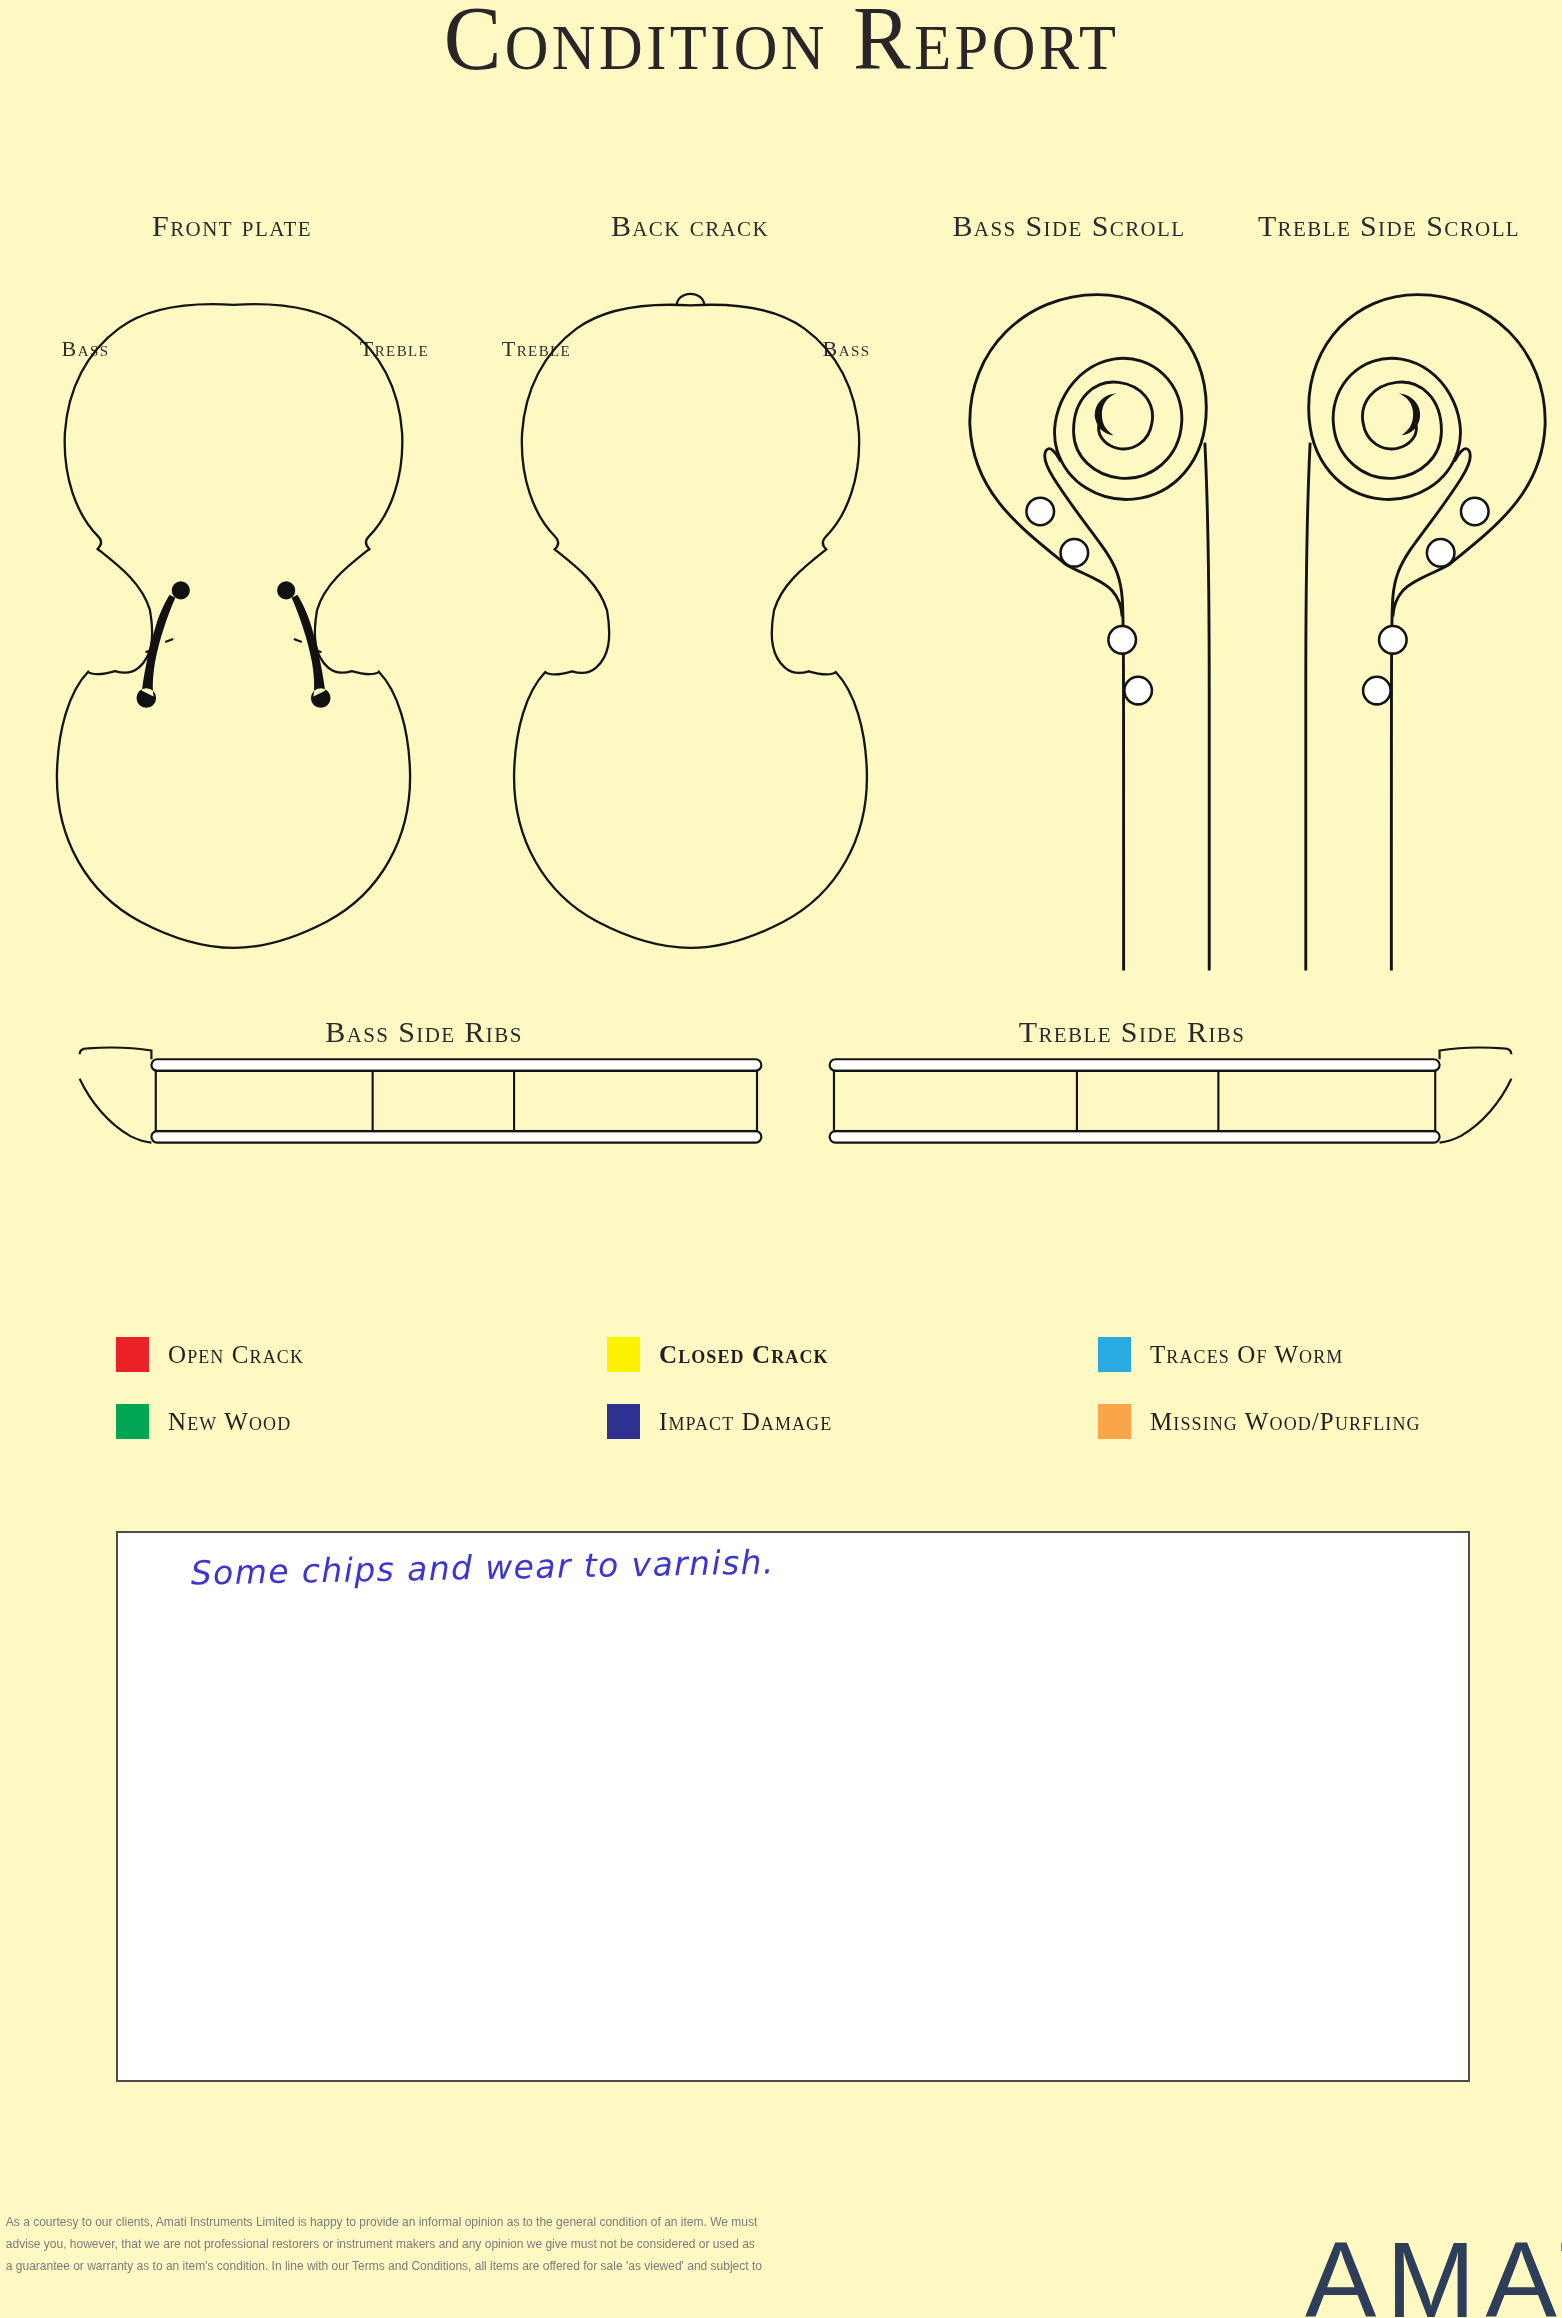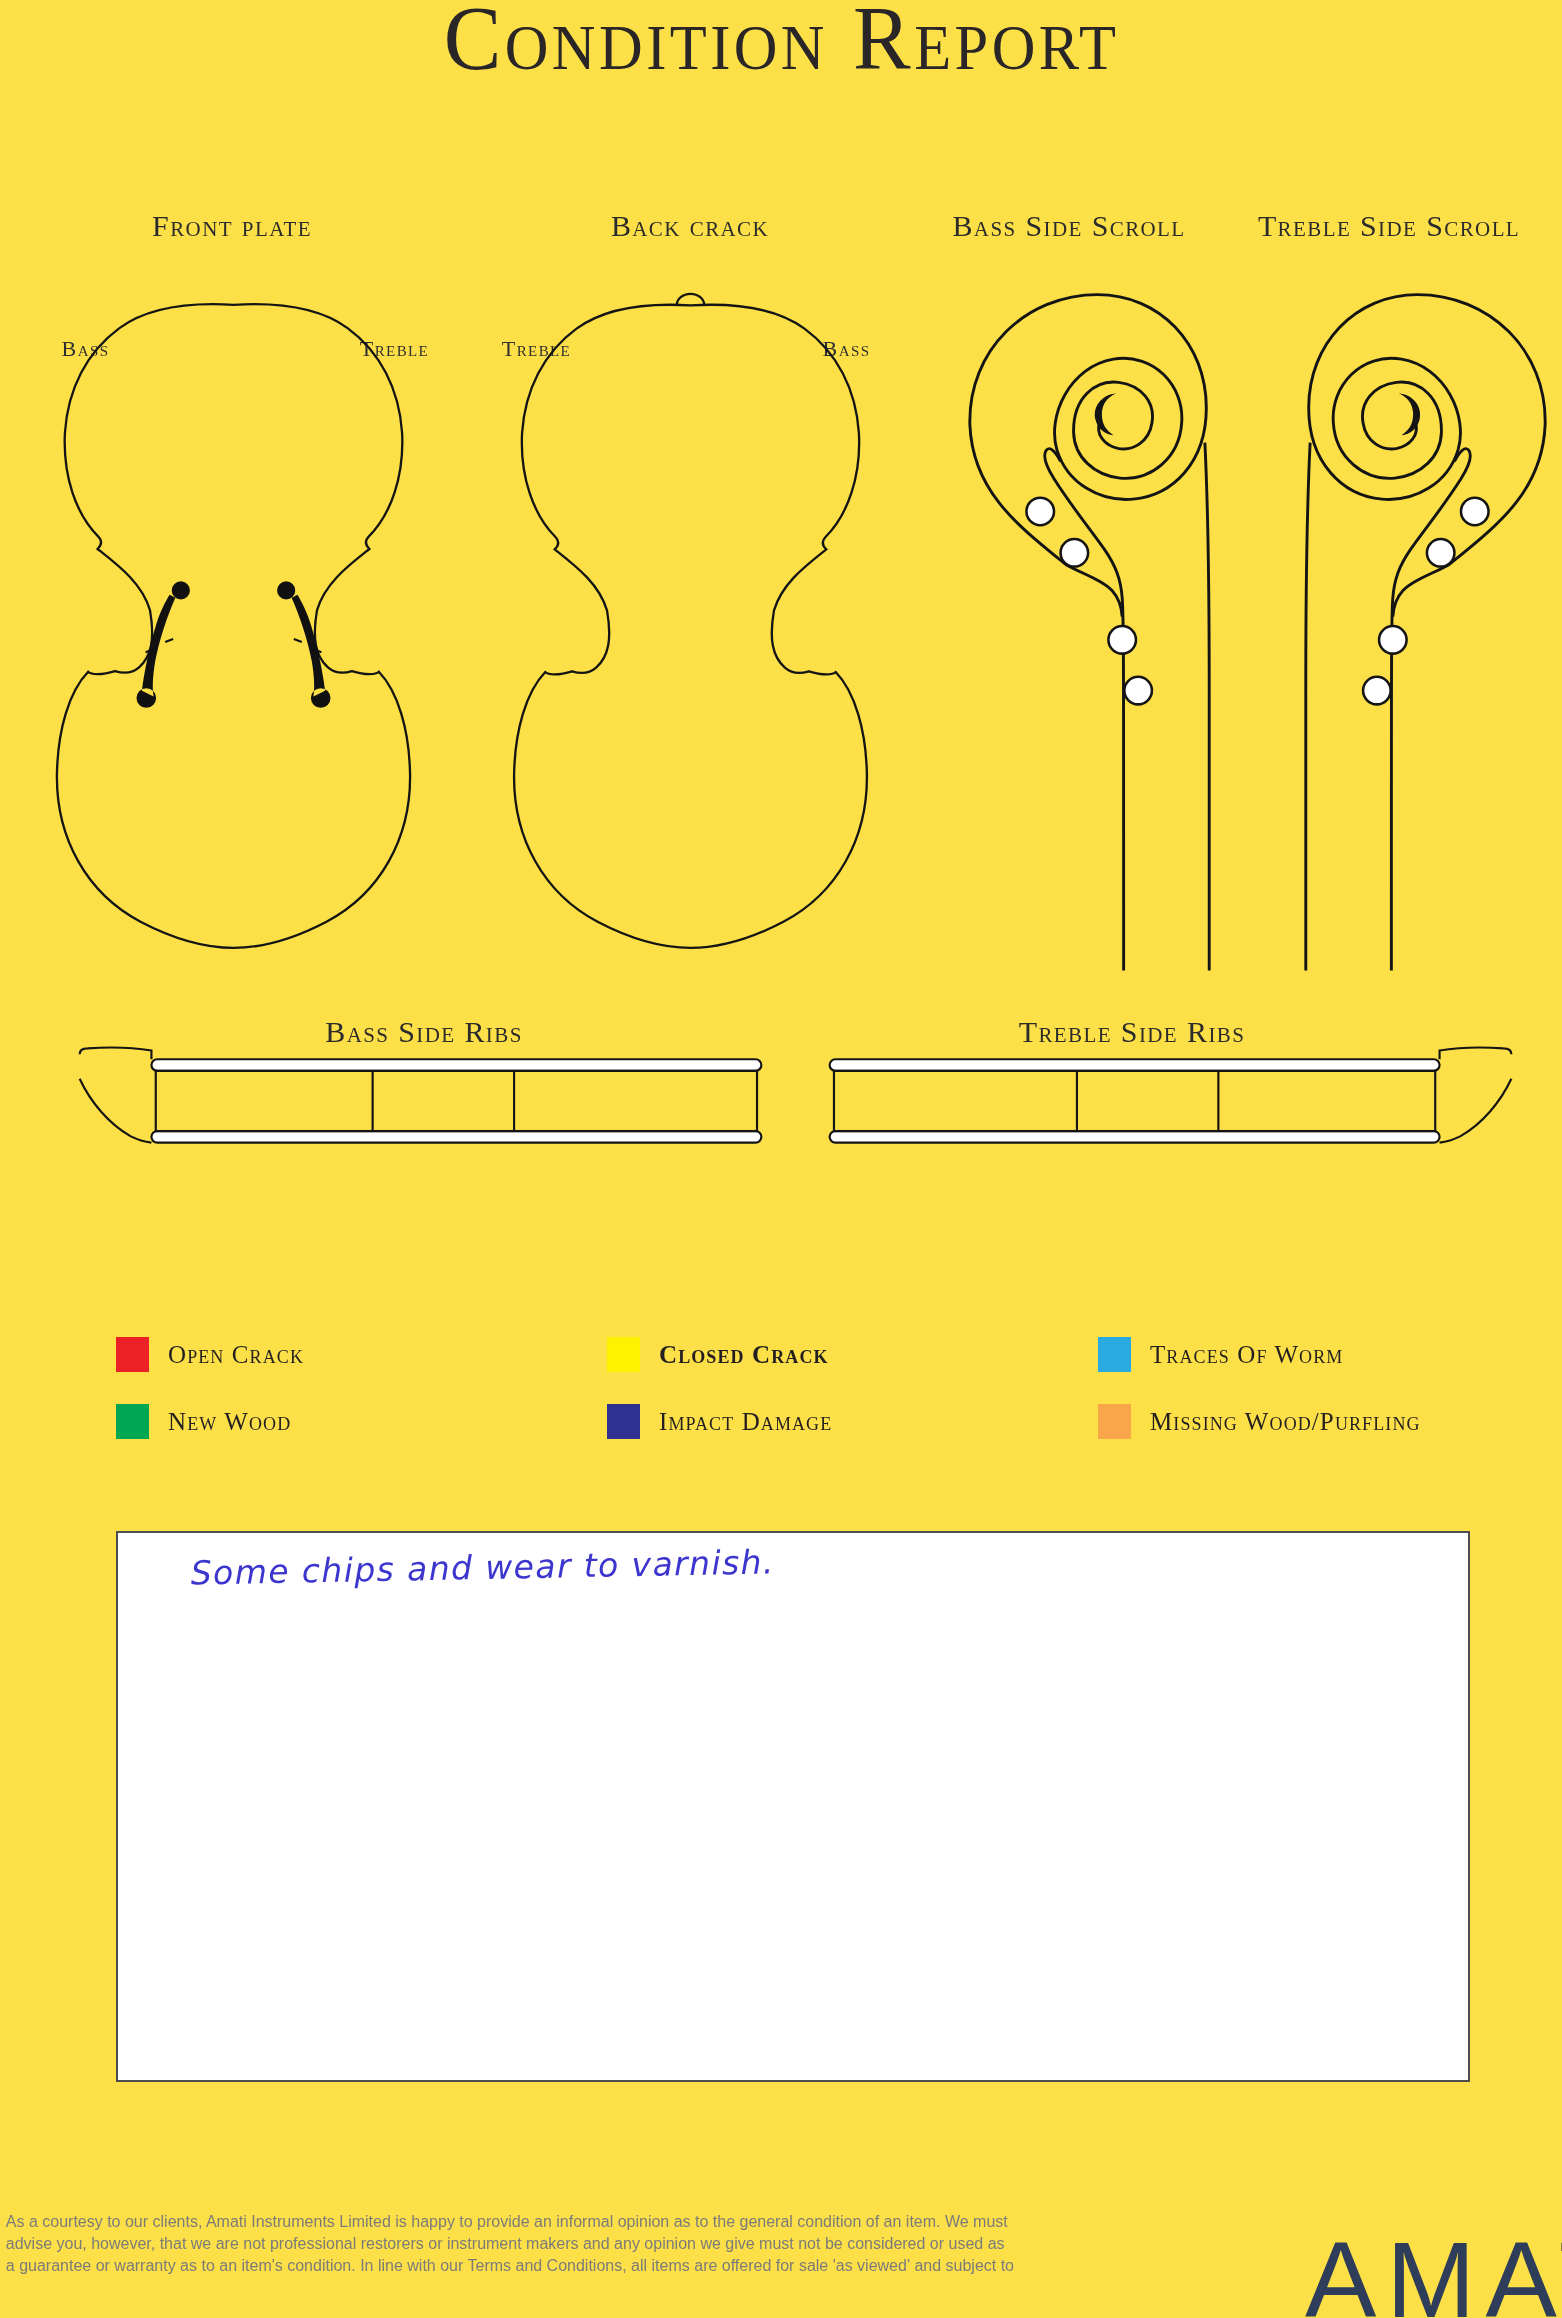--- a/index.html
+++ b/index.html
@@ -1,17 +1,17 @@
 <!DOCTYPE html>
 <html style="font-size:11.6px"><head>
 <meta charset="utf-8">
 <style>
   html,body{margin:0;padding:0;background:#ffffff;}
   #page{
-    position:relative;width:1563px;height:2319px;background:#fde047;
+    position:relative;width:1563px;height:2319px;background:#fef9c3;
     overflow:hidden;font-family:"Liberation Serif",serif;color:#231f20;
   }
   .abs{position:absolute;}
   #title{
     left:0;right:0;top:-13px;text-align:center;
     font-size:90px;font-variant:small-caps;letter-spacing:3.6px;color:#2a2627;
     transform:scaleX(.96);transform-origin:center;white-space:nowrap;
   }
   .section-heading{
     font-size:30px;font-variant:small-caps;letter-spacing:1.4px;color:#2b2b2b;
@@ -47,21 +47,21 @@
   }
   #comments-heading{font-size:29px;font-variant:small-caps;letter-spacing:1.4px;color:#333333;}
   #comments-note{
     padding:22px 0 0 72px;
     font-family:"DejaVu Sans",sans-serif;font-style:italic;
     font-size:33px;color:#3c35ce;letter-spacing:1.4px;
     transform:rotate(-1.1deg);transform-origin:left top;white-space:nowrap;
   }
   #footer{
     left:5.8px;top:2211px;width:1160px;
-    font-family:"Liberation Sans",sans-serif;font-size:16px;line-height:22px;
+    font-family:"Liberation Sans",sans-serif;font-size:12px;line-height:22px;
     color:#7b7b7b;
   }
   #footer div{white-space:nowrap;}
   #amati-logo{
     left:1305px;top:2227px;
     font-family:"Liberation Sans",sans-serif;font-weight:100;
     font-size:107px;letter-spacing:10px;color:#2e3d59;
     transform:scaleY(1.0);white-space:nowrap;line-height:1;
   }
 </style>

